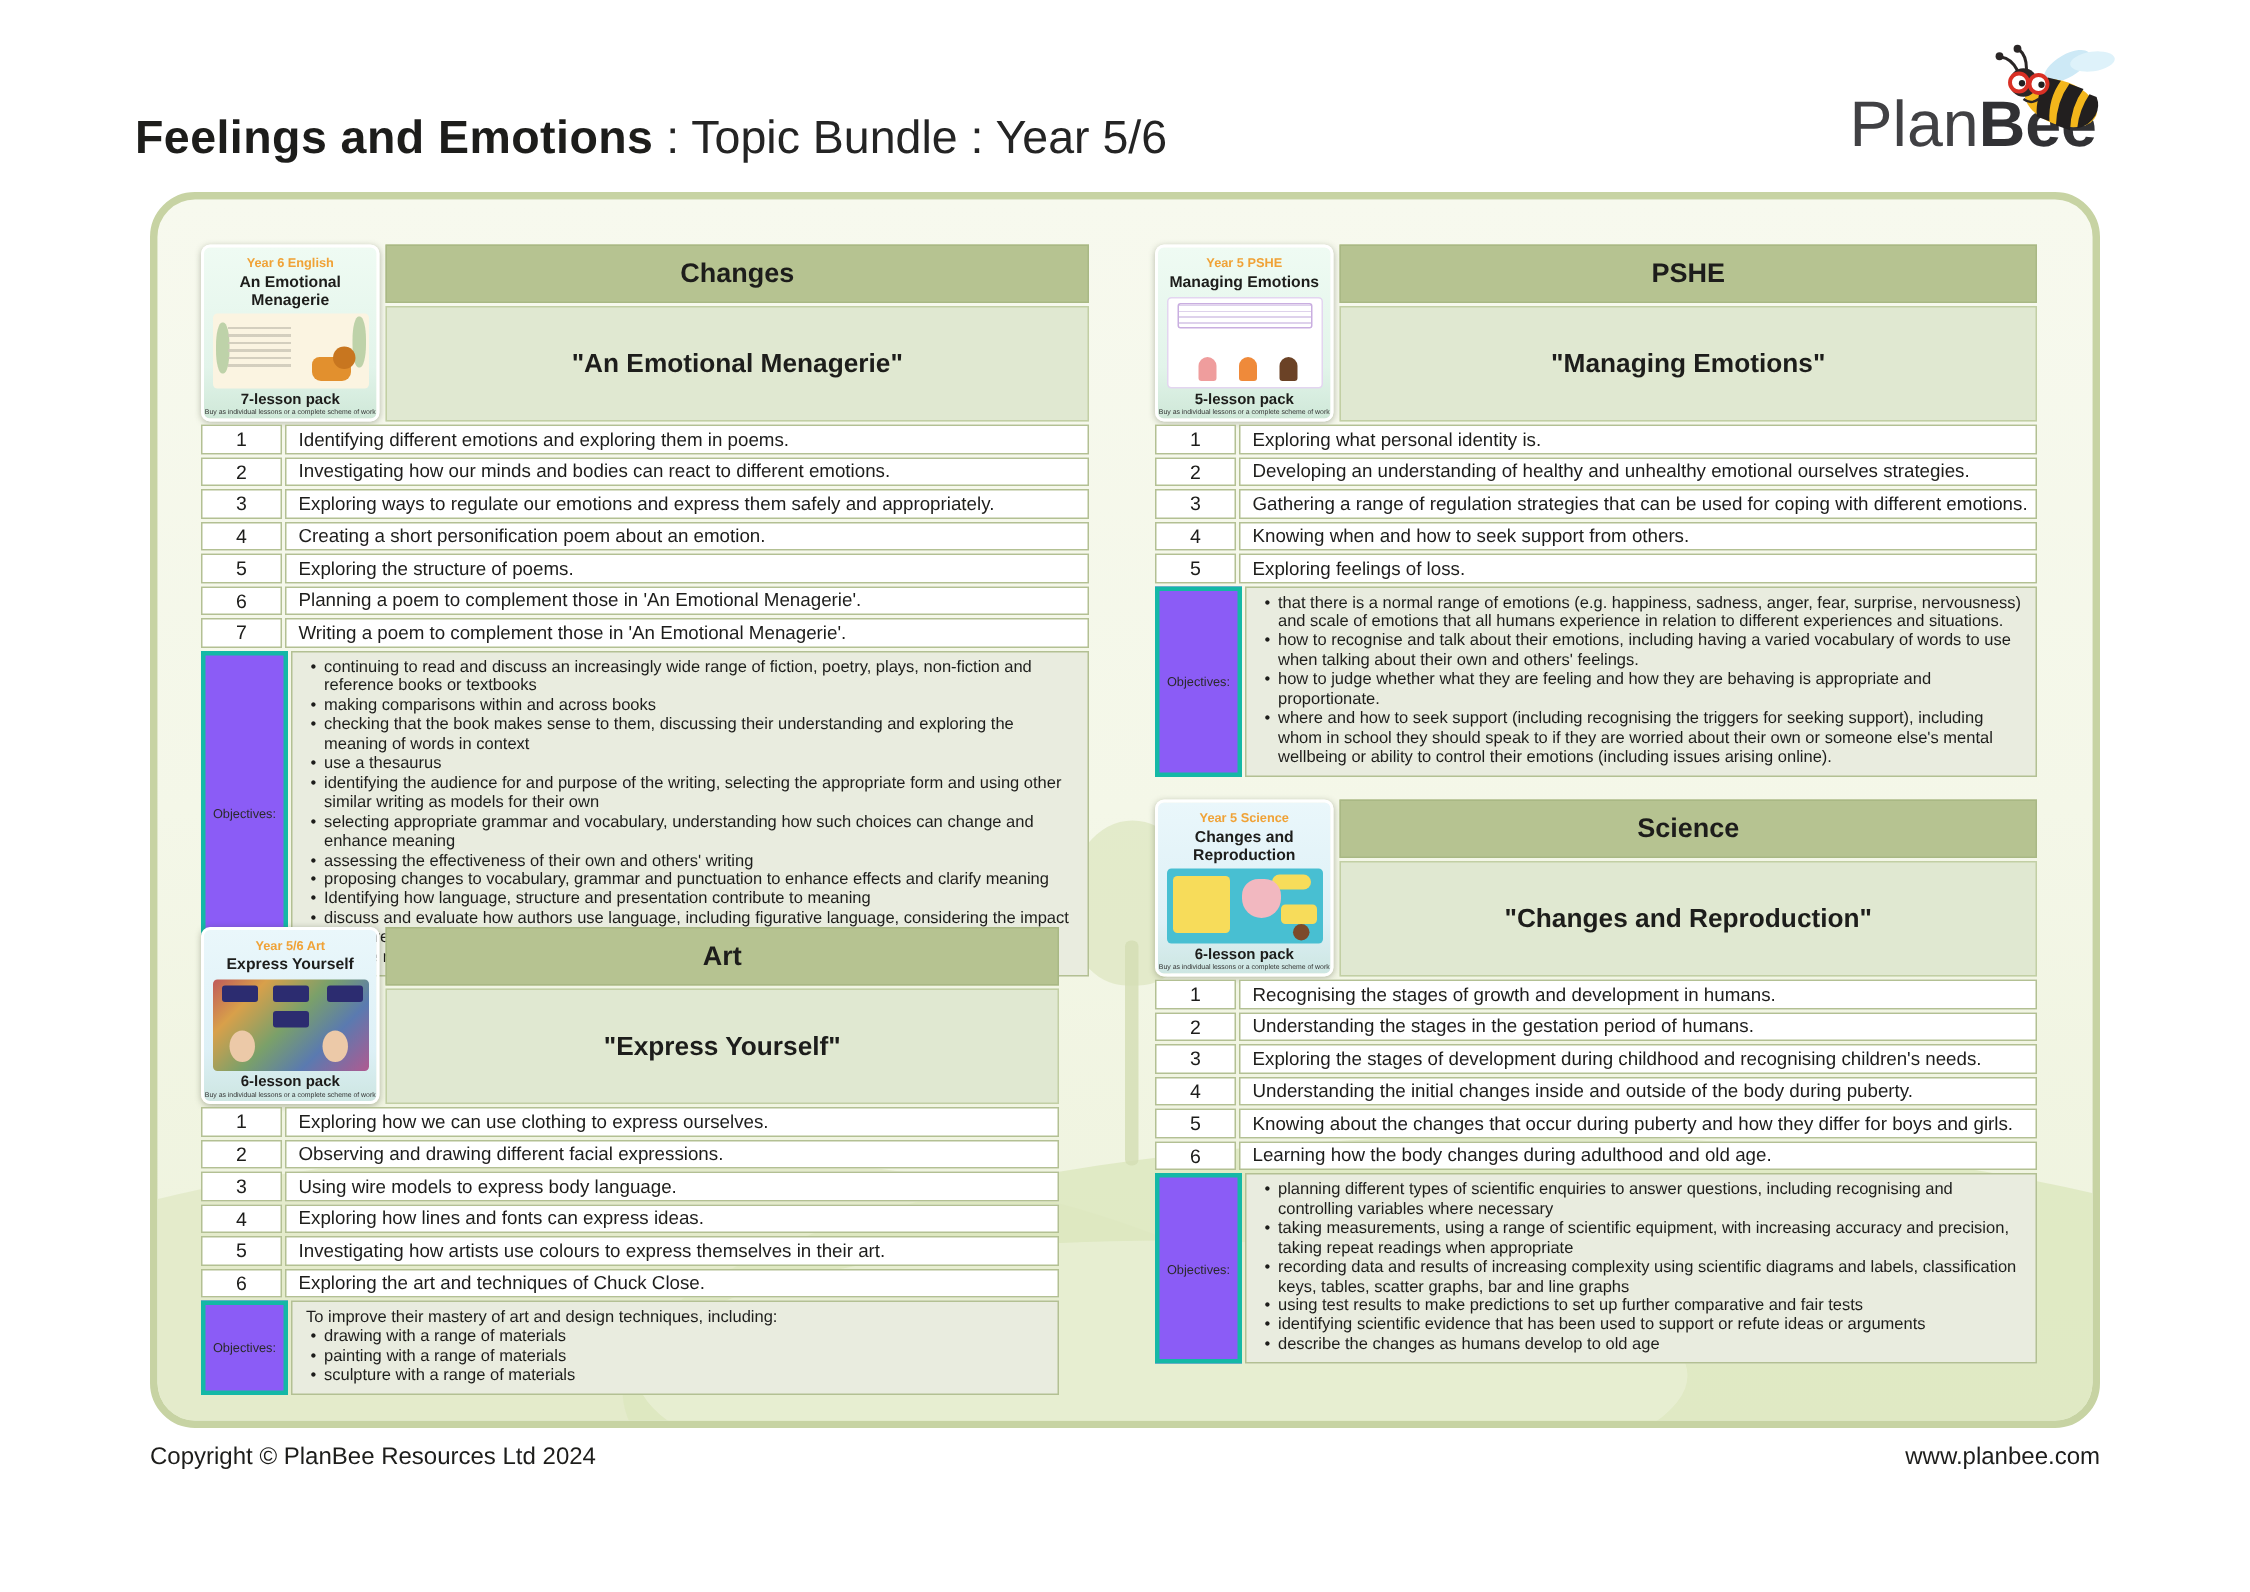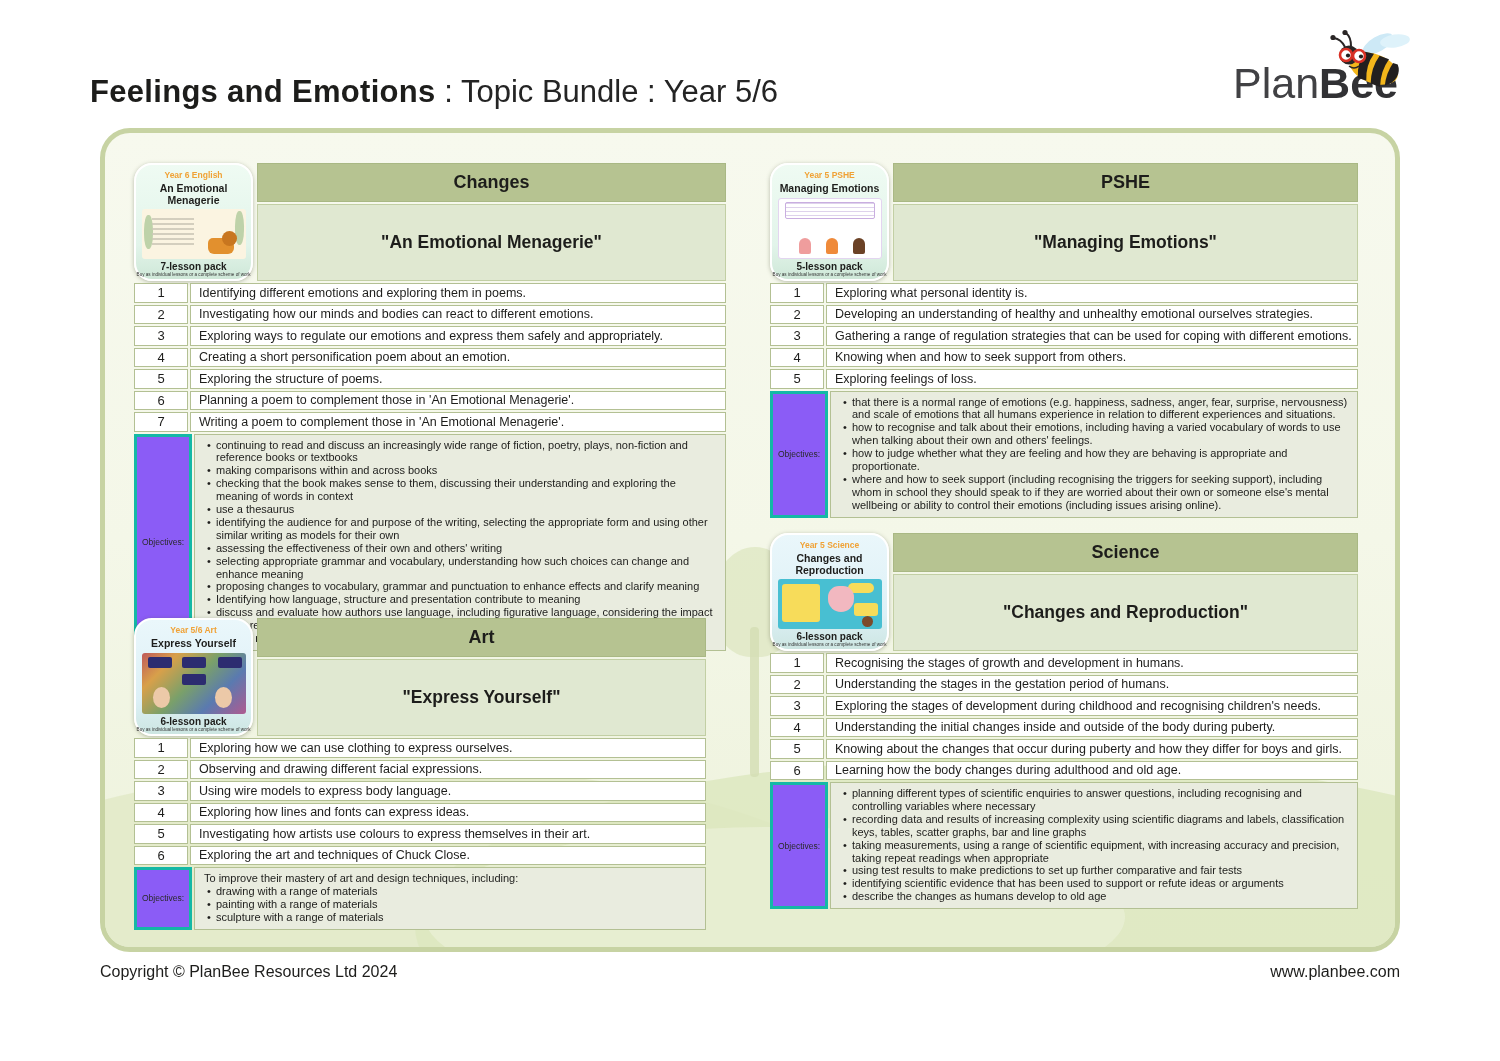--- a/index.html
+++ b/index.html
@@ -49,21 +49,21 @@
   .obj-label{width:52px;flex:none;background:#8b5cf6;border:3px solid #14b8a6;display:flex;align-items:center;justify-content:center;font-size:8.5px;color:#2a2a2a}
   .obj-body{flex:1;background:#e9ecdf;border:1px solid #b3c093;padding:4px 9px 5px}
   .obj-intro{font-size:11px;line-height:13px}
   .obj-intro:empty{display:none}
   .obj-list{margin:0;padding:0;list-style:none}
   .obj-list li{font-size:11px;line-height:12.9px;padding-left:12px;position:relative}
   .obj-list li::before{content:"\2022";position:absolute;left:3px}
   
   .thumb{
     width:119px;flex:none;box-sizing:border-box;
-    border:2px solid #fff;border-radius:18px;box-shadow:0 1px 4px rgba(60,70,40,.35);
+    border:2px solid #fff;border-radius:6px;box-shadow:0 1px 4px rgba(60,70,40,.35);
     display:flex;flex-direction:column;align-items:center;padding:5px 3px 2px;
   }
   .tb-mint{background:linear-gradient(180deg,#effbf3 0%,#e2f4ea 70%,#cfe8d8 100%)}
   .tb-blue{background:linear-gradient(180deg,#eaf7fb 0%,#ddf0f6 70%,#cde6e2 100%)}
   .thumb-year{color:#f0a236;font-weight:700;font-size:8.5px}
   .thumb-title{font-weight:700;font-size:10.5px;line-height:11.5px;text-align:center;margin-top:3px}
   .poster{width:104px;flex:1;margin:3px 0 2px;border-radius:3px;position:relative;overflow:hidden}
   .thumb-pack{font-weight:700;font-size:10px}
   .thumb-buy{font-size:4.6px;white-space:nowrap;color:#333}
   
@@ -191,22 +191,22 @@
     <div class="obj-label">Objectives:</div>
     <div class="obj-body">
 
       <ul class="obj-list">
 
       <li>continuing to read and discuss an increasingly wide range of fiction, poetry, plays, non-fiction and reference books or textbooks</li>
           <li>making comparisons within and across books</li>
           <li>checking that the book makes sense to them, discussing their understanding and exploring the meaning of words in context</li>
           <li>use a thesaurus</li>
           <li>identifying the audience for and purpose of the writing, selecting the appropriate form and using other similar writing as models for their own</li>
+          <li>selecting appropriate grammar and vocabulary, understanding how such choices can change and enhance meaning</li>
           <li>assessing the effectiveness of their own and others' writing</li>
-          <li>selecting appropriate grammar and vocabulary, understanding how such choices can change and enhance meaning</li>
           <li>proposing changes to vocabulary, grammar and punctuation to enhance effects and clarify meaning</li>
           <li>Identifying how language, structure and presentation contribute to meaning</li>
           <li>discuss and evaluate how authors use language, including figurative language, considering the impact on the reader</li>
           <li>provide reasoned justifications for their views.</li>
         </ul>
     </div>
   </div>
 </section>
 
 <section class="stable t-pshe">
@@ -389,22 +389,22 @@
         <div class="text-cell">Learning how the body changes during adulthood and old age.</div>
       </div>
     </div>
   <div class="objectives-row">
     <div class="obj-label">Objectives:</div>
     <div class="obj-body">
 
       <ul class="obj-list">
 
       <li>planning different types of scientific enquiries to answer questions, including recognising and controlling variables where necessary</li>
+          <li>taking measurements, using a range of scientific equipment, with increasing accuracy and precision, taking repeat readings when appropriate</li>
           <li>recording data and results of increasing complexity using scientific diagrams and labels, classification keys, tables, scatter graphs, bar and line graphs</li>
-          <li>taking measurements, using a range of scientific equipment, with increasing accuracy and precision, taking repeat readings when appropriate</li>
           <li>using test results to make predictions to set up further comparative and fair tests</li>
           <li>identifying scientific evidence that has been used to support or refute ideas or arguments</li>
           <li>describe the changes as humans develop to old age</li>
         </ul>
     </div>
   </div>
 </section>
 
 <div class="footer">
   <span>Copyright © PlanBee Resources Ltd 2024</span>

